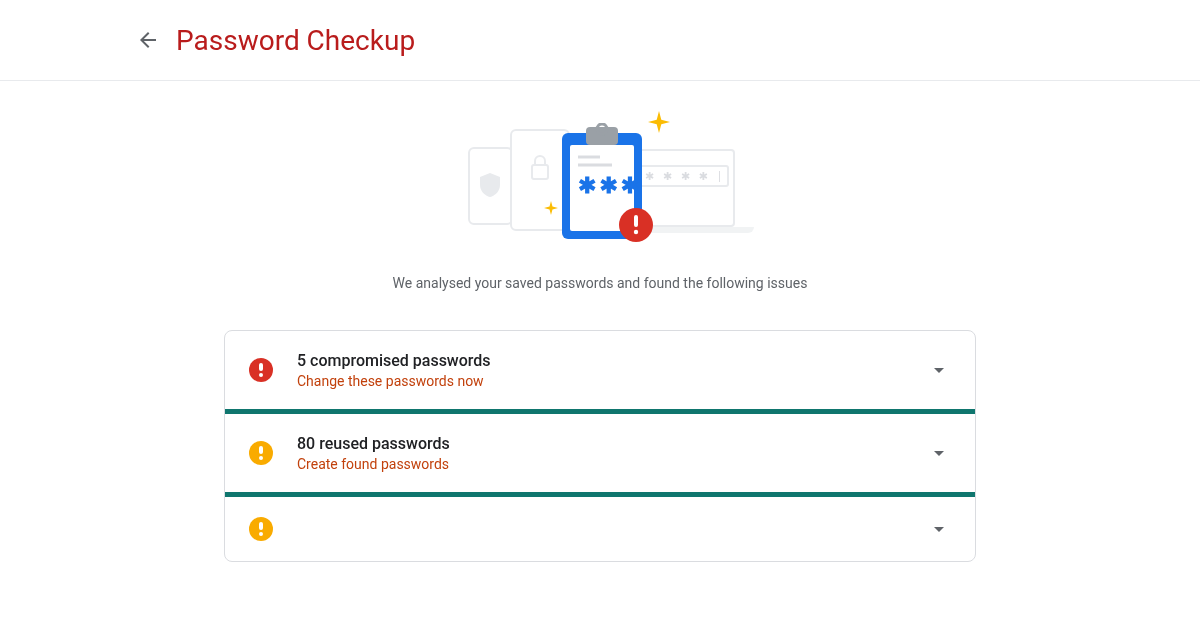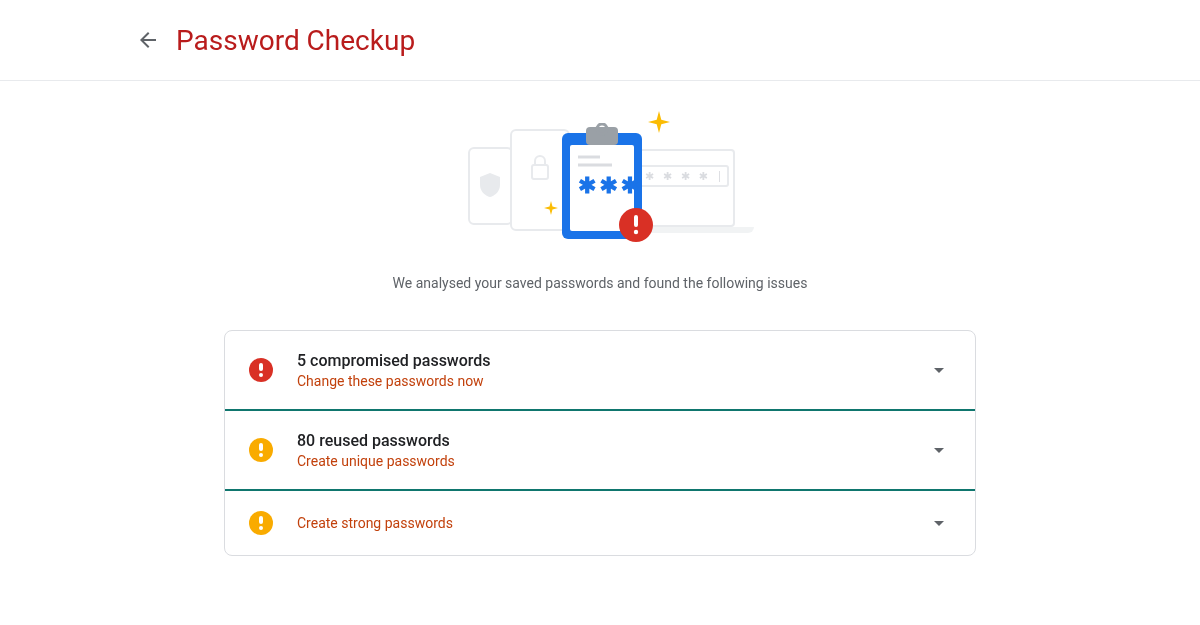--- a/index.html
+++ b/index.html
@@ -56,21 +56,21 @@
     width: 752px;
     border: 1px solid #dadce0;
     border-radius: 8px;
     overflow: hidden;
   }
   .issue-row {
     display: flex;
     align-items: center;
     padding: 20px 24px;
     cursor: pointer;
-    border-top: 2px solid #0f766e;
+    border-top: 5px solid #0f766e;
   }
   .issue-row:first-child { border-top: none; }
   .status-icon {
     width: 24px;
     height: 24px;
     border-radius: 50%;
     display: flex;
     align-items: center;
     justify-content: center;
     flex-shrink: 0;
@@ -184,36 +184,35 @@
 
     <div class="issue-row">
       <div class="status-icon status-yellow">
         <svg width="4" height="14" viewBox="0 0 4 14">
             <rect x="0" y="0" width="4" height="8" rx="2"></rect>
             <circle cx="2" cy="12" r="2"></circle>
           </svg>
       </div>
       <div class="issue-text">
         <div class="issue-title">80 reused passwords</div>
-        <div class="issue-desc">Create unique passwords</div>
+        <div class="issue-desc">Create found passwords</div>
       </div>
       <svg class="chevron" width="24" height="24" viewBox="0 0 24 24" fill="#5f6368">
         <path d="M7 10l5 5 5-5z"></path>
       </svg>
     </div>
 
     <div class="issue-row">
       <div class="status-icon status-yellow">
         <svg width="4" height="14" viewBox="0 0 4 14">
             <rect x="0" y="0" width="4" height="8" rx="2"></rect>
             <circle cx="2" cy="12" r="2"></circle>
           </svg>
       </div>
       <div class="issue-text">
-        <div class="issue-desc">Create strong passwords</div>
       </div>
       <svg class="chevron" width="24" height="24" viewBox="0 0 24 24" fill="#5f6368">
         <path d="M7 10l5 5 5-5z"></path>
       </svg>
     </div>
 
   </div>
 </div>
 
 </body></html>

